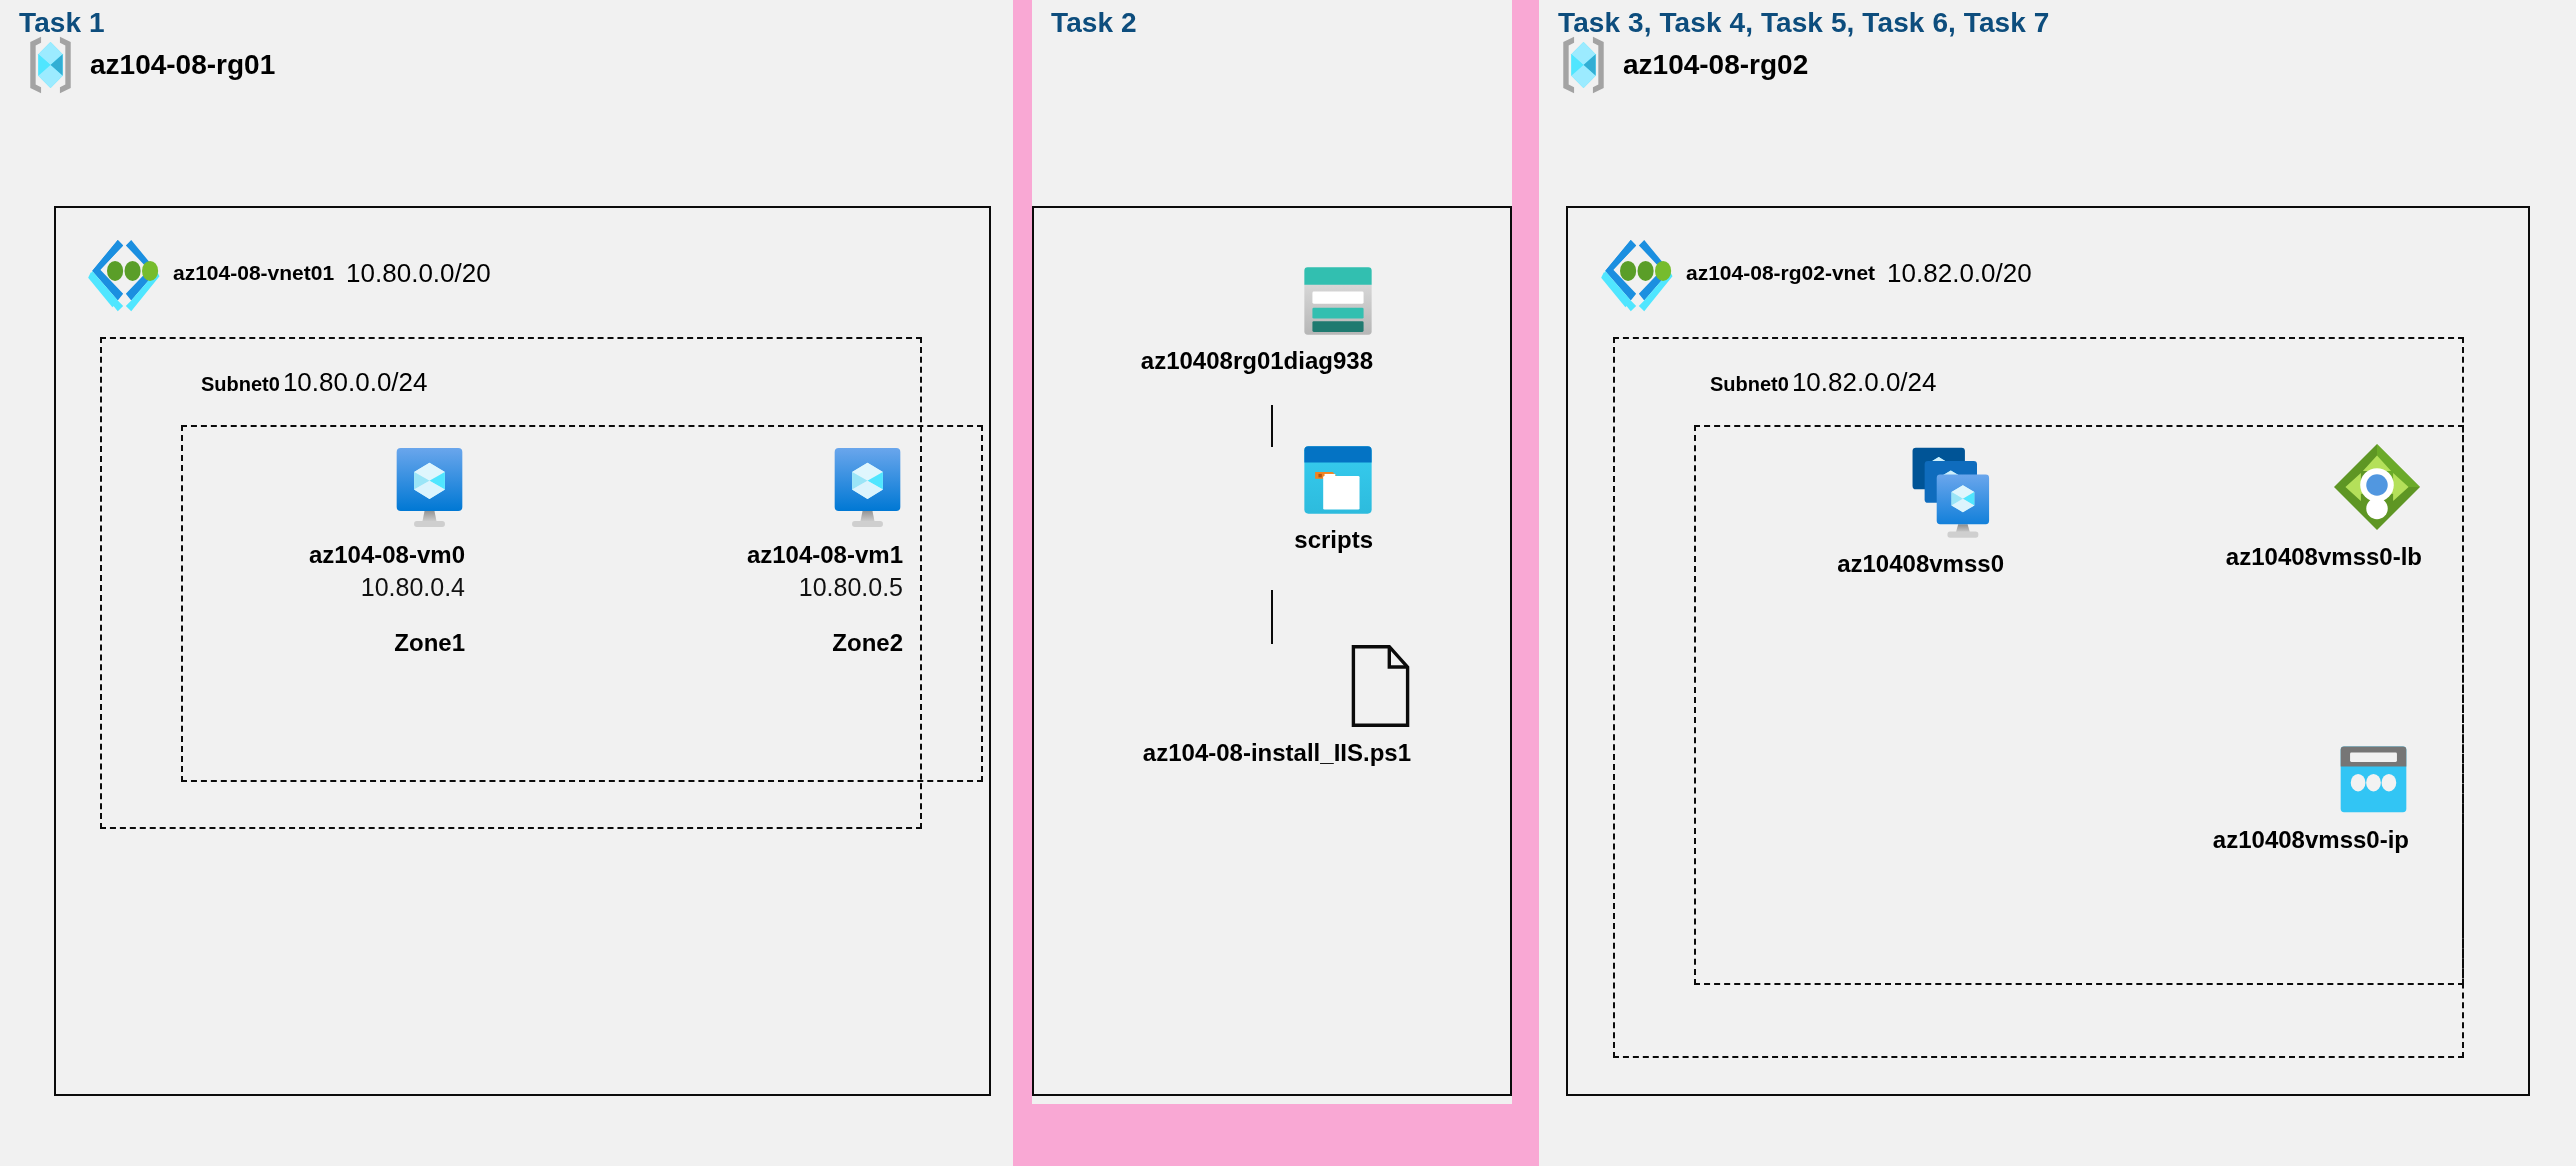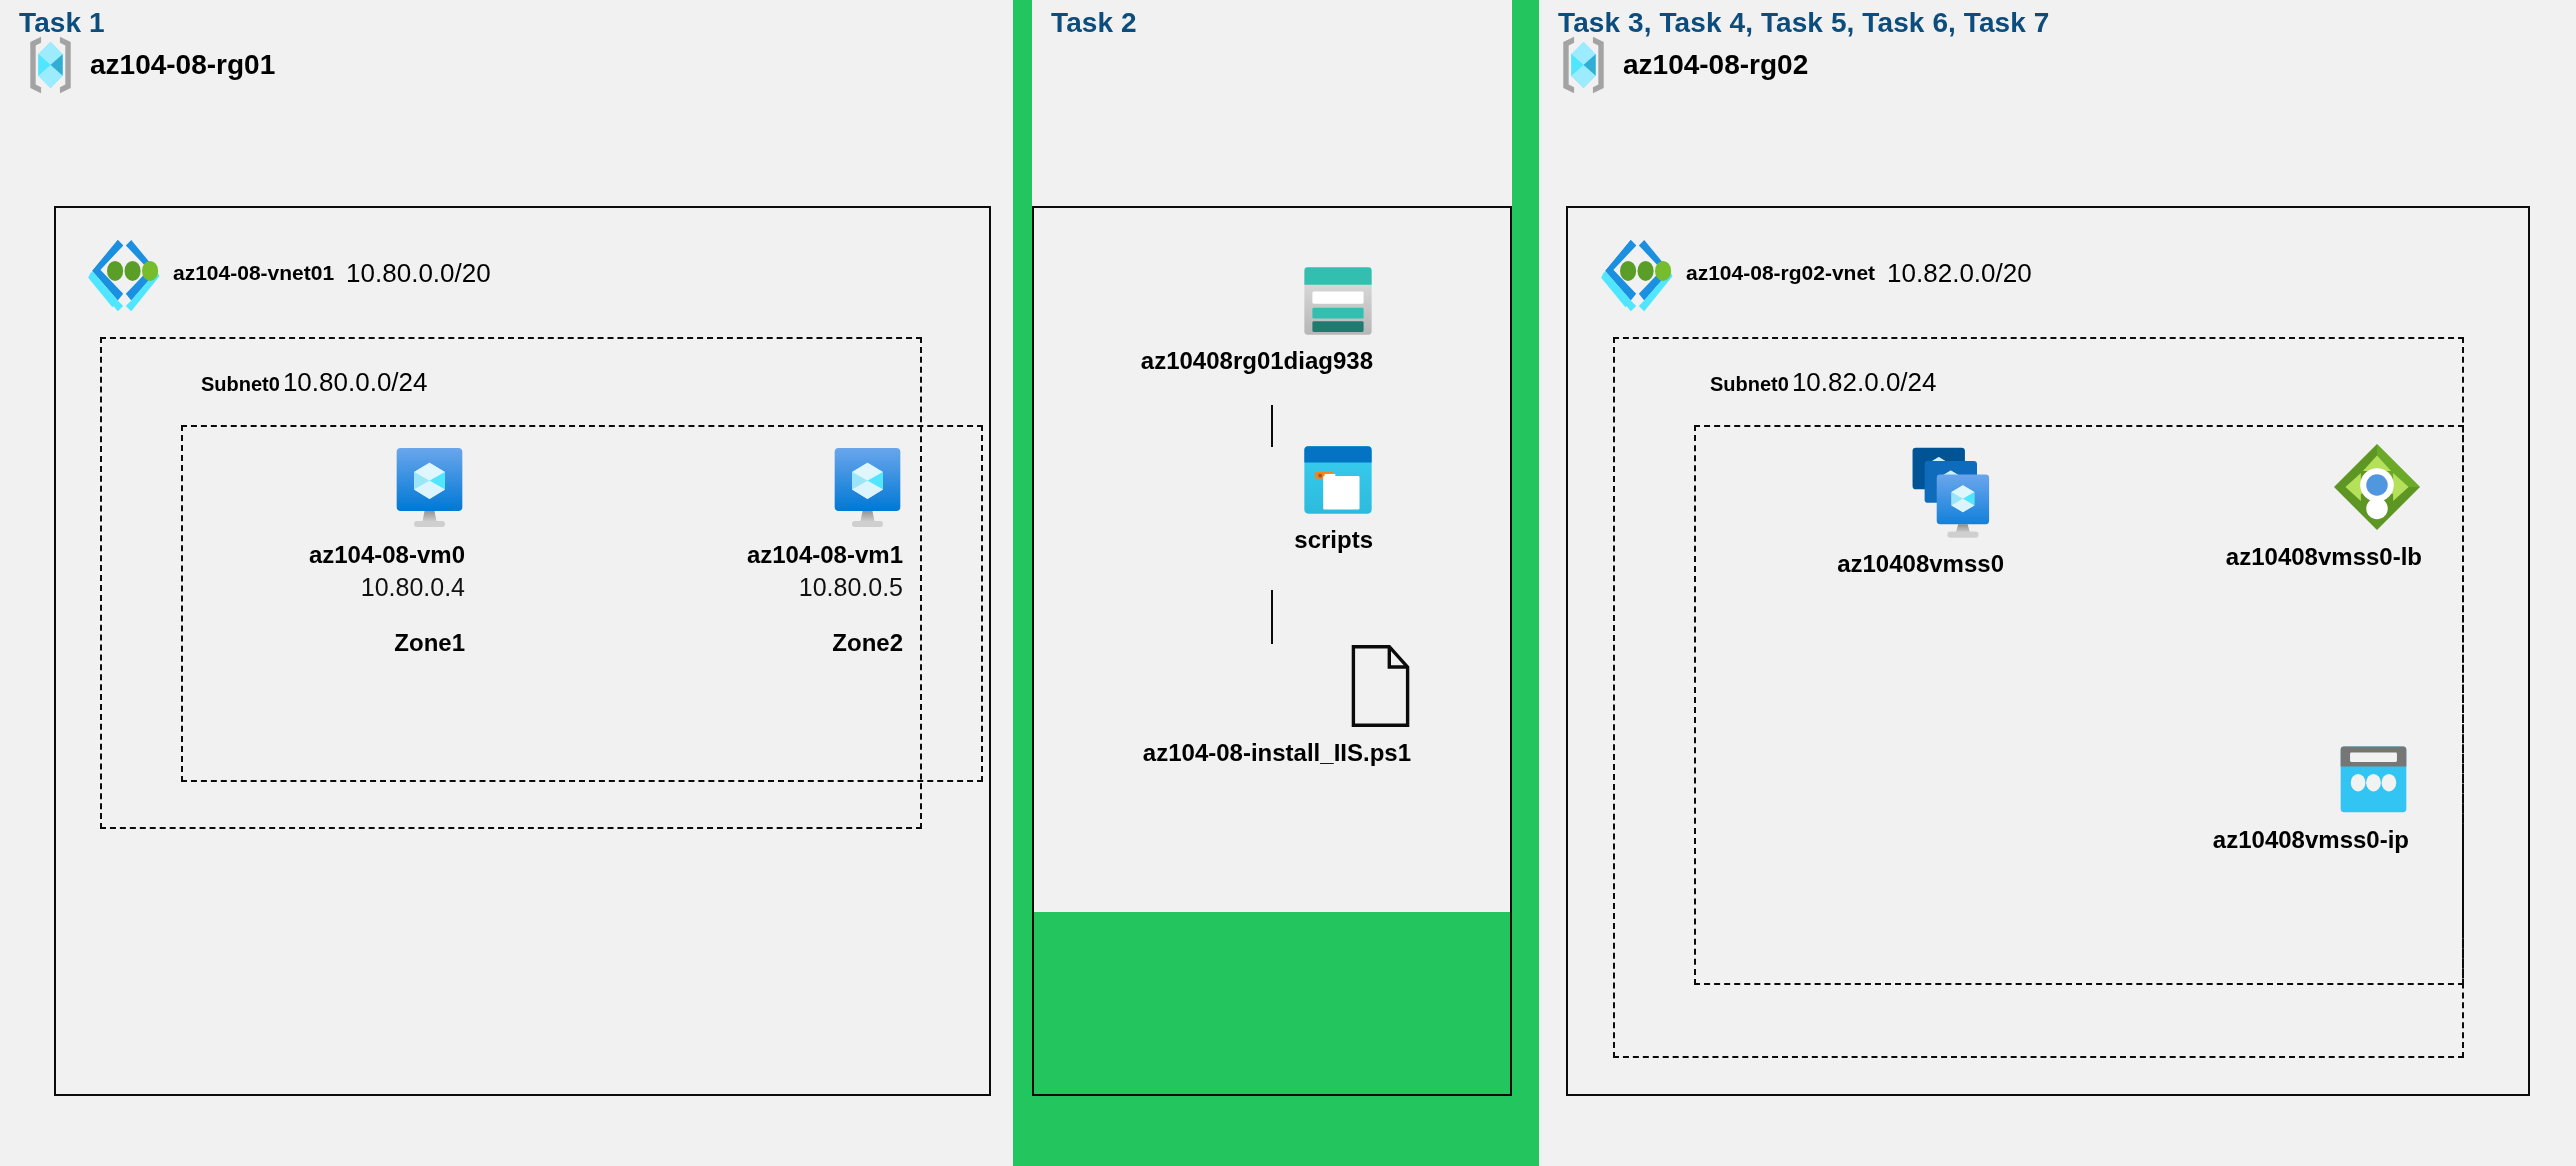--- a/index.html
+++ b/index.html
@@ -1,21 +1,21 @@
 <!DOCTYPE html>
 <html style="font-size:10.8px"><head>
 <meta charset="utf-8">
 <style>
   html,body{margin:0;padding:0;background:#ffffff;}
   body{font-family:"Liberation Sans",sans-serif;}
-  .canvas{position:relative;width:2576px;height:1166px;background:#22c55e;overflow:hidden;}
+  .canvas{position:relative;width:2576px;height:1166px;background:#f9a8d4;overflow:hidden;}
 
   .panel{position:absolute;background:#f1f1f1;}
   #panel-1{left:0;top:0;width:1013px;height:1166px;}
-  #panel-2{left:1032px;top:0;width:480px;height:912px;}
+  #panel-2{left:1032px;top:0;width:480px;height:1104px;}
   #panel-3{left:1539px;top:0;width:1037px;height:1166px;}
 
   .task-title{position:absolute;color:#0d4d7d;font-weight:bold;font-size:28px;letter-spacing:0.1px;white-space:nowrap;}
 
   .rg-row{position:absolute;display:flex;align-items:center;gap:15px;}
   .rg-name{font-size:28px;font-weight:bold;color:#000;white-space:nowrap;}
 
   .solid-box{position:absolute;border:2.7px solid #0b0b0b;box-sizing:border-box;}
   .dashed-box{position:absolute;border:2.7px dashed #0b0b0b;box-sizing:border-box;}
 

